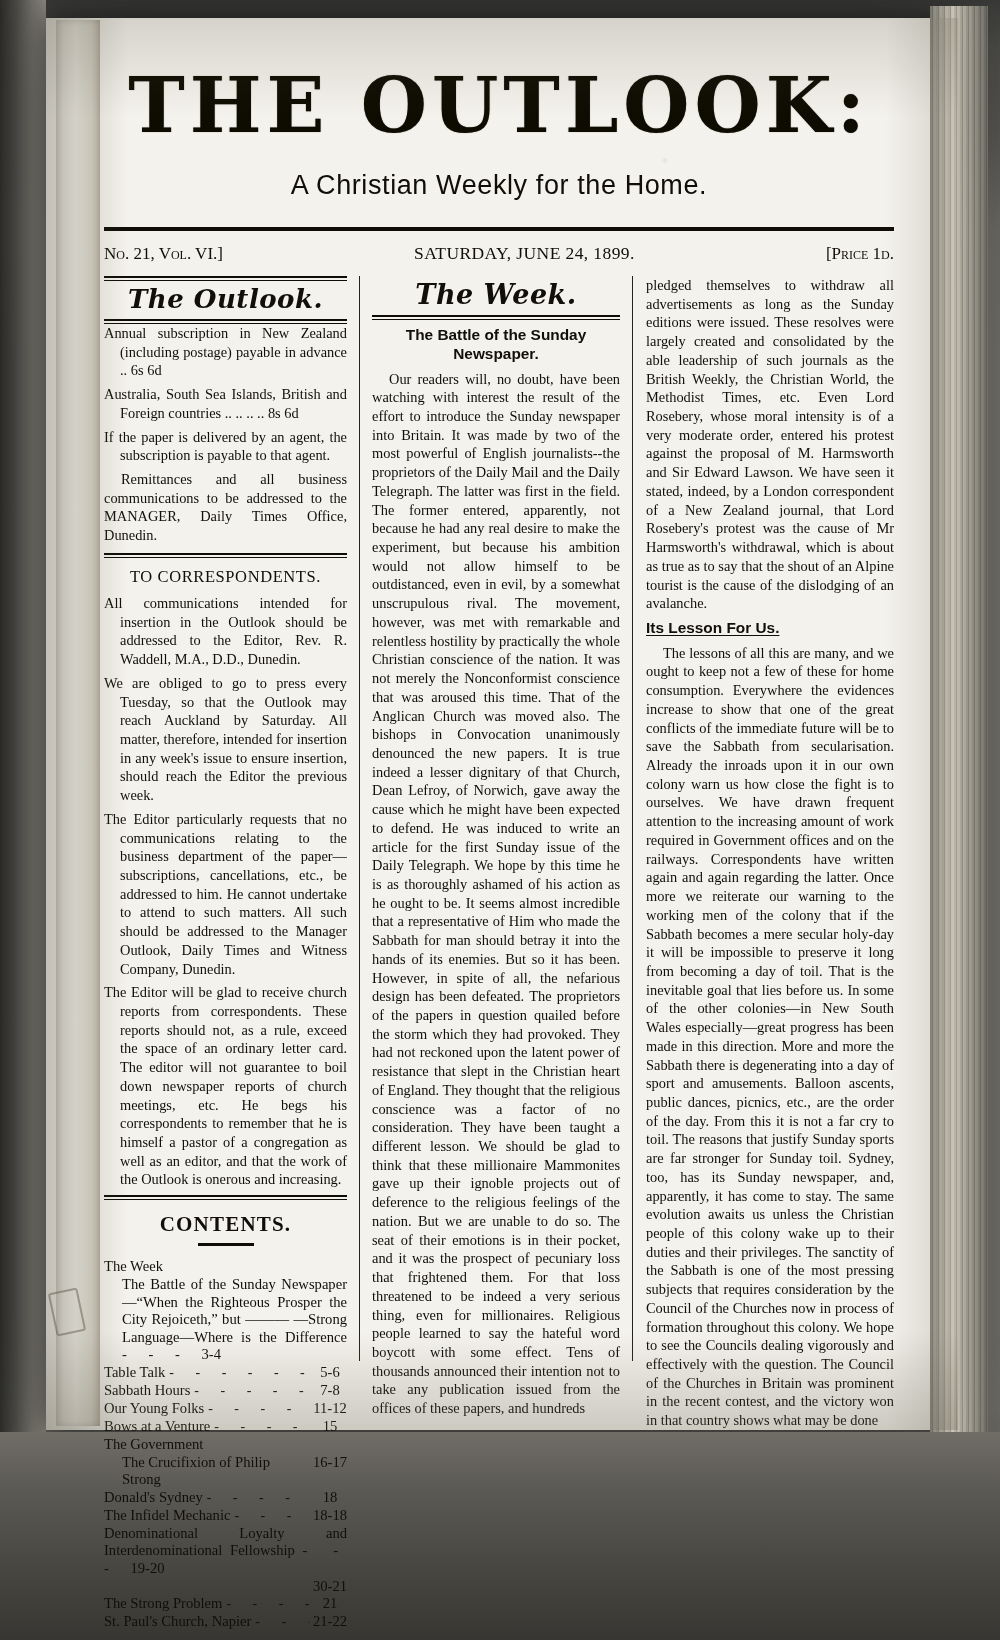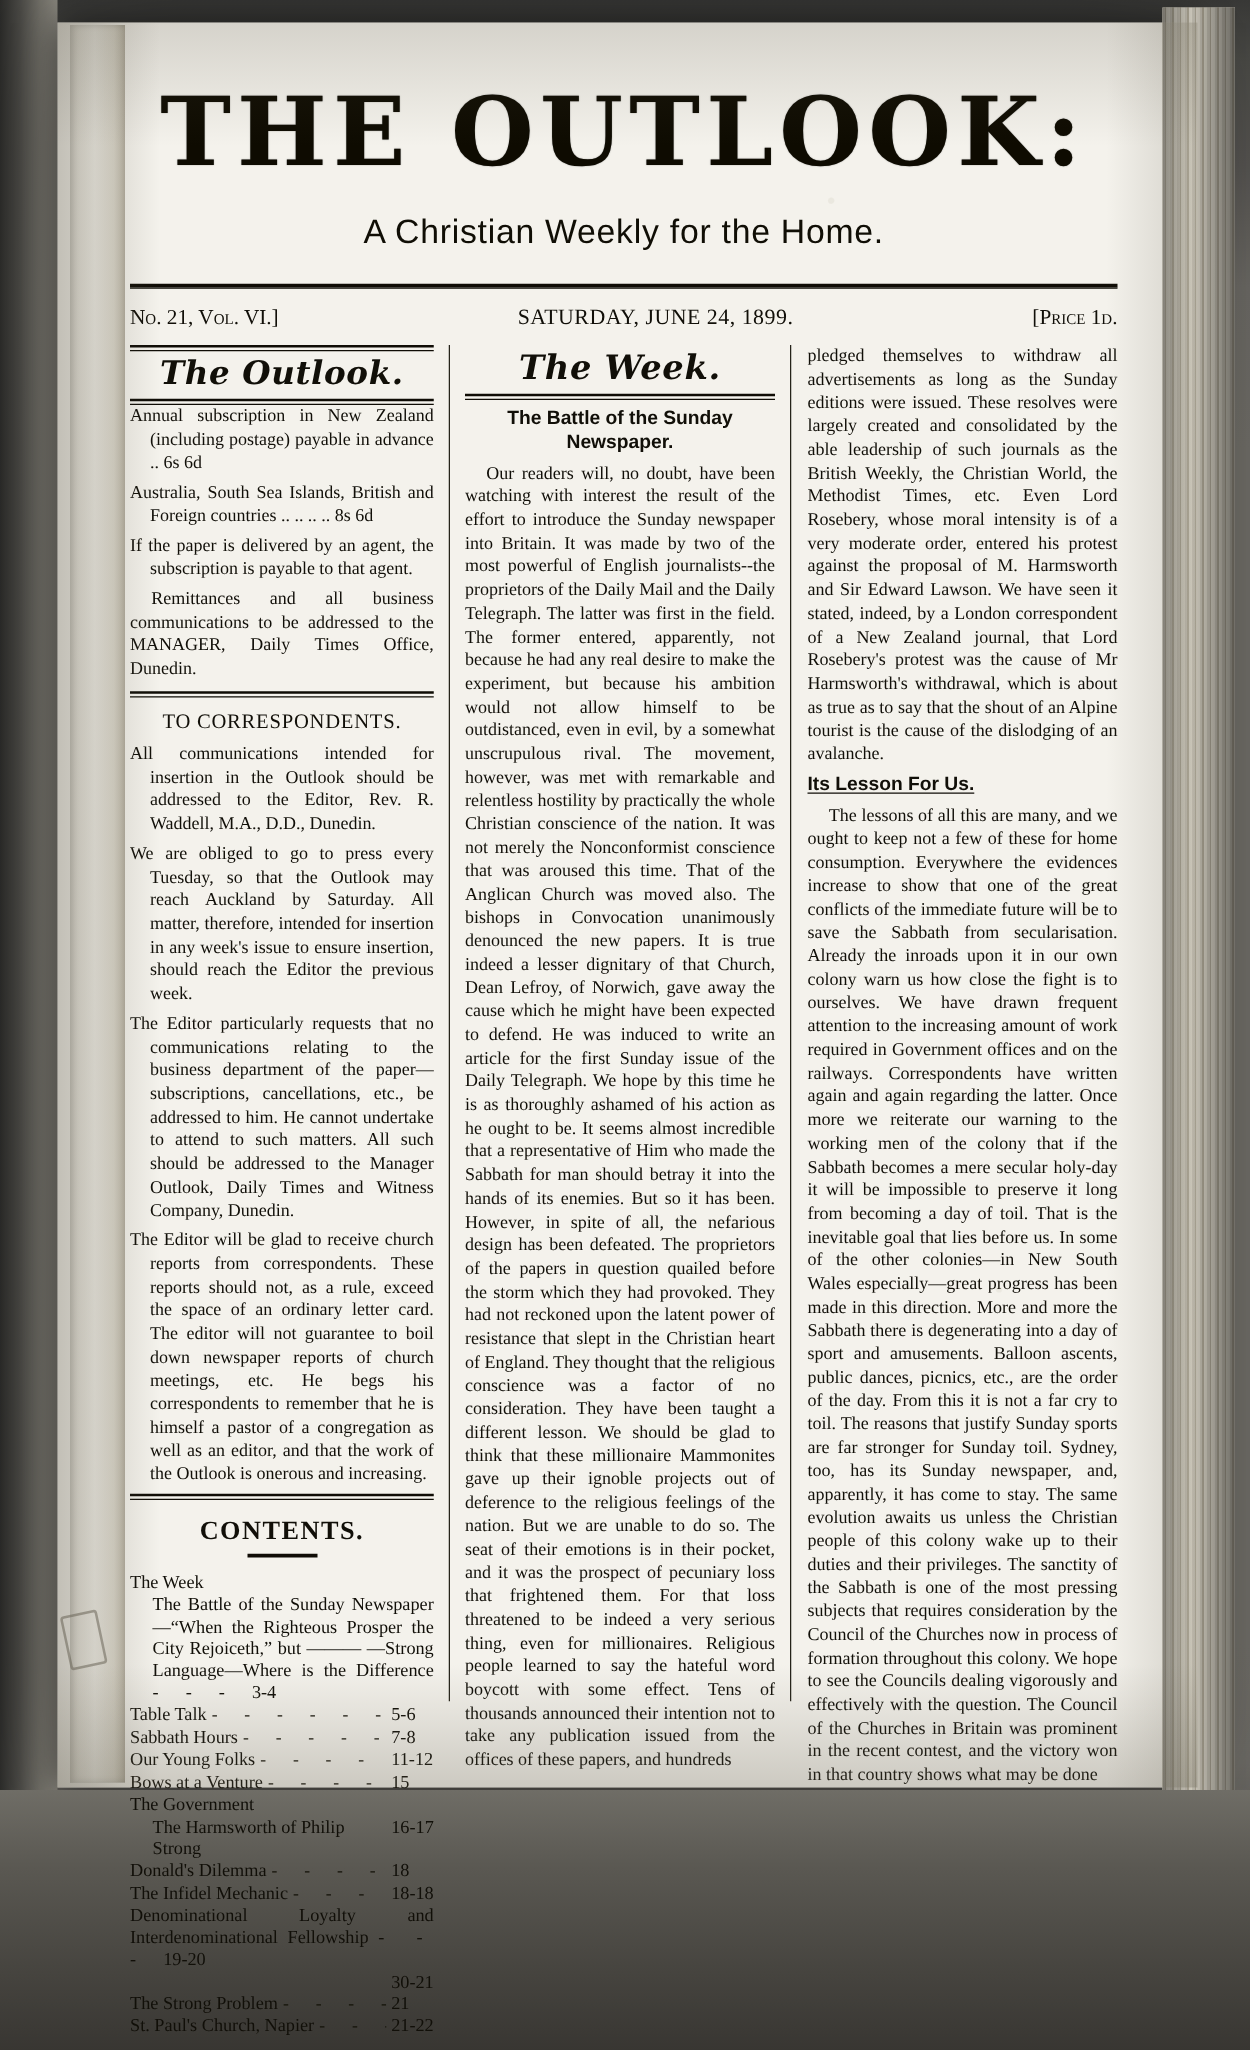--- a/index.html
+++ b/index.html
@@ -135,21 +135,21 @@
     margin:12px 0 6px;font-family:"Liberation Serif",serif;
   }
   .mini-rule{width:56px;height:3px;background:#15130c;margin:0 auto 12px;}
 
   
   .toc{font-size:14.6px;line-height:1.21;}
   .toc-row{display:flex;align-items:baseline;}
   .toc-label{white-space:normal;}
   .toc-dots{flex:1;margin:0 4px;overflow:hidden;white-space:nowrap;
     font-size:14px;letter-spacing:9px;color:#1a180f;}
-  .toc-num{white-space:nowrap;text-align:left;min-width:34px;}
+  .toc-num{white-space:nowrap;text-align:center;min-width:34px;}
   .toc-sub{padding-left:18px;}
   .toc-wrap{text-align:justify;}
 
   
   .art-head{
     font-family:"Liberation Sans", sans-serif;
     font-weight:700;font-size:15.4px;line-height:1.22;
     margin:6px 0 6px;
   }
   .art-head.center{text-align:center;}
@@ -252,26 +252,26 @@
             <span class="toc-label">Bows at a Venture</span>
             <span class="toc-dots"> -  -  -  -  -  -  -  -  - </span>
             <span class="toc-num">15</span>
           </div>
           <div class="toc-row">
             <span class="toc-label">The Government</span>
             <span class="toc-dots"></span>
             <span class="toc-num"></span>
           </div>
           <div class="toc-row toc-sub">
-            <span class="toc-label">The Harmsworth of Philip Strong</span>
+            <span class="toc-label">The Crucifixion of Philip Strong</span>
             <span class="toc-dots"></span>
             <span class="toc-num">16-17</span>
           </div>
           <div class="toc-row">
-            <span class="toc-label">Donald's Dilemma</span>
+            <span class="toc-label">Donald's Sydney</span>
             <span class="toc-dots"> -  -  -  -  -  -  -  -  - </span>
             <span class="toc-num">18</span>
           </div>
           <div class="toc-row">
             <span class="toc-label">The Infidel Mechanic</span>
             <span class="toc-dots"> -  -  -  -  -  -  -  -  - </span>
             <span class="toc-num">18-18</span>
           </div>
           <div class="toc-wrap" style="padding-left: 0px;"><span>Denominational Loyalty and Interdenominational Fellowship  </span><span style="letter-spacing: 9px;"> -  -  - </span><span>  19-20</span></div>
           <div class="toc-row">

